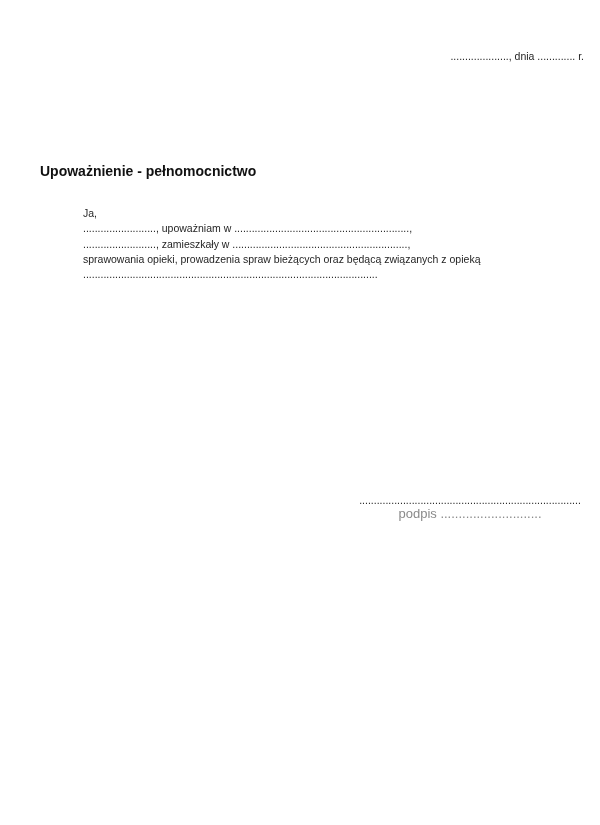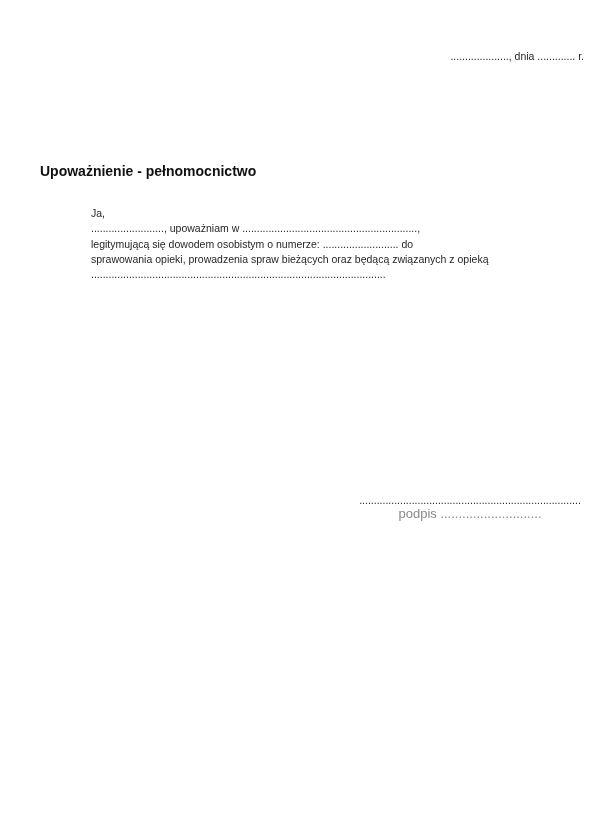--- a/index.html
+++ b/index.html
@@ -32,21 +32,21 @@
     left: 0;
     width: 100%;
     font-size: 14px;
     font-weight: bold;
     color: #111111;
     white-space: pre;
   }
   .body-block {
     position: absolute;
     top: 206px;
-    left: 51px;
+    left: 43px;
     width: 492px;
   }
   .body-line {
     font-size: 10.5px;
     line-height: 15.3px;
     white-space: pre;
     color: #1f1f1f;
   }
   .sig-block {
     position: absolute;
@@ -75,21 +75,21 @@
 
 <div class="page">
 
   <div class="date-line">...................., dnia ............. r.</div>
 
   <div class="doc-title">Upoważnienie - pełnomocnictwo</div>
 
   <div class="body-block">
     <div class="body-line">Ja,</div>
     <div class="body-line">........................., upoważniam w ............................................................,</div>
-    <div class="body-line">legitymującą się dowodem osobistym o numerze: .......................... do</div>
+    <div class="body-line">........................., zamieszkały w ............................................................,</div>
     <div class="body-line">sprawowania opieki, prowadzenia spraw bieżących oraz będącą związanych z opieką</div>
     <div class="body-line">.....................................................................................................</div>
   </div>
 
   <div class="sig-block">
     <div class="sig-line">............................................................................</div>
     <div class="sig-caption">podpis ............................</div>
   </div>
 
 </div>

